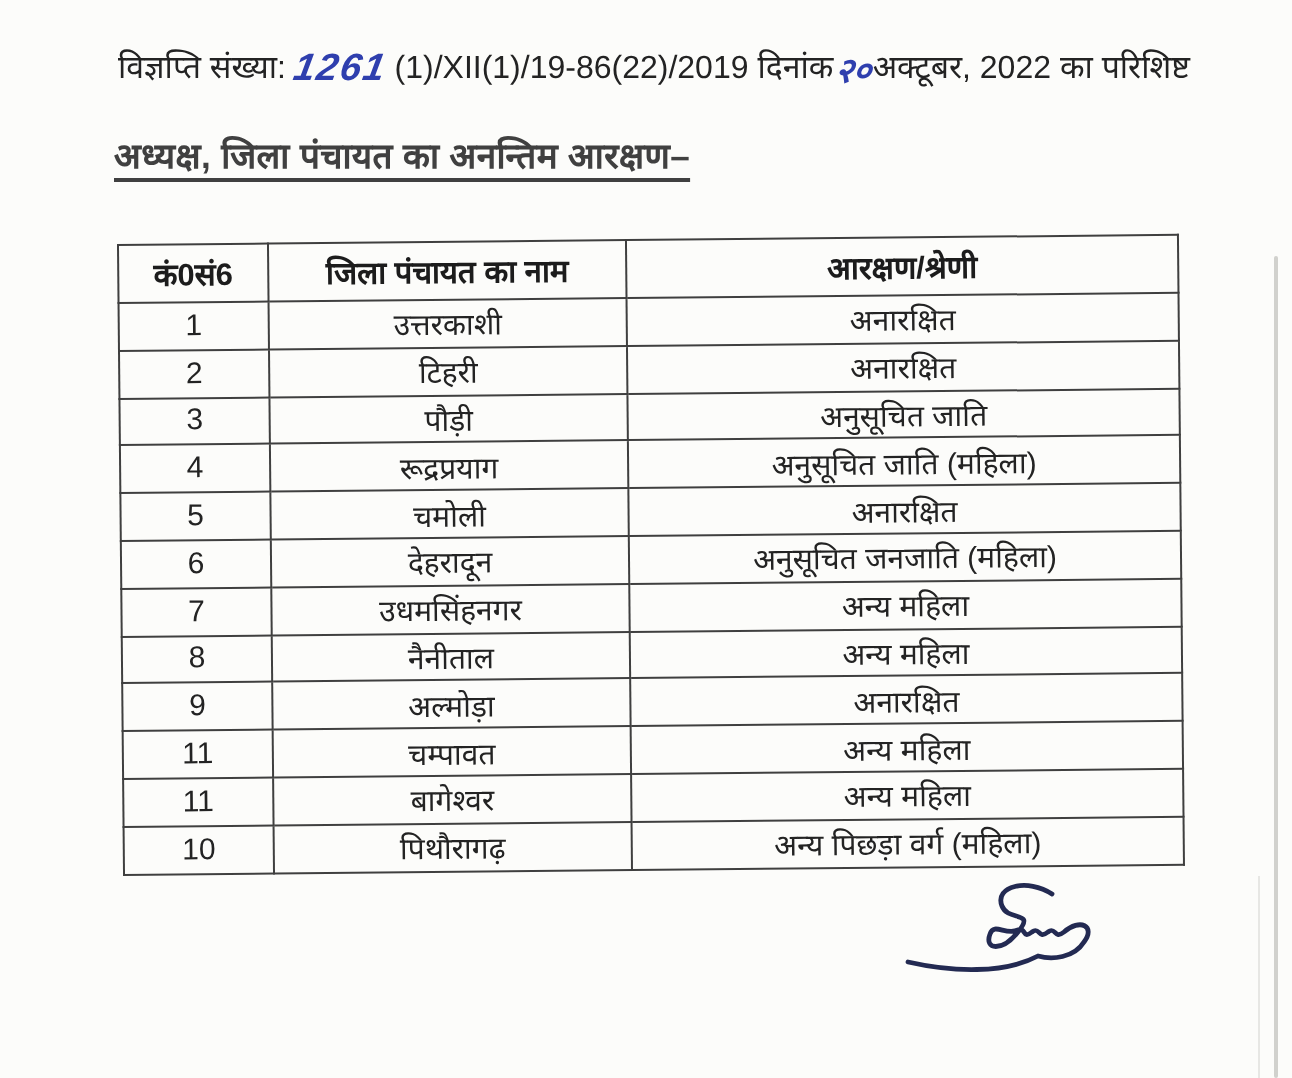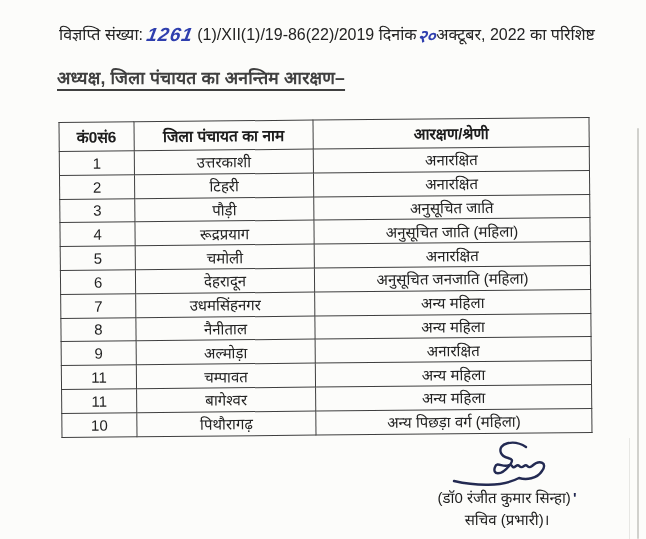--- a/index.html
+++ b/index.html
@@ -165,21 +165,17 @@
           <td>पिथौरागढ़</td>
           <td>अन्य पिछड़ा वर्ग (महिला)</td>
         </tr>
       </tbody>
   </table>
 
   <svg class="sig-svg" viewBox="0 0 142 58" fill="none" xmlns="http://www.w3.org/2000/svg">
     <path d="M80 9 C68 1 51 5 55 15 C58 23 72 17 63 28 C55 38 46 37 49 29 C51 23 57 30 63 27 C67 25 65 32 70 28 C74 25 73 32 78 28 C82 25 81 32 86 28 C94 21 102 25 96 33 C91 41 80 42 73 40 C56 49 30 48 8 43" stroke="#232a52" stroke-width="2.4" stroke-linecap="round" stroke-linejoin="round"></path>
   </svg>
 
-  <div class="sig-block">
-    <div class="sig-name"><span>(डॉ0 रंजीत कुमार सिन्हा)</span><span class="pen-tick">'</span></div>
-    <div>सचिव (प्रभारी)।</div>
-  </div>
 
   <div class="edge-shadow"></div>
   <div class="edge-shadow2"></div>
 
 </div>
 
 </body></html>

